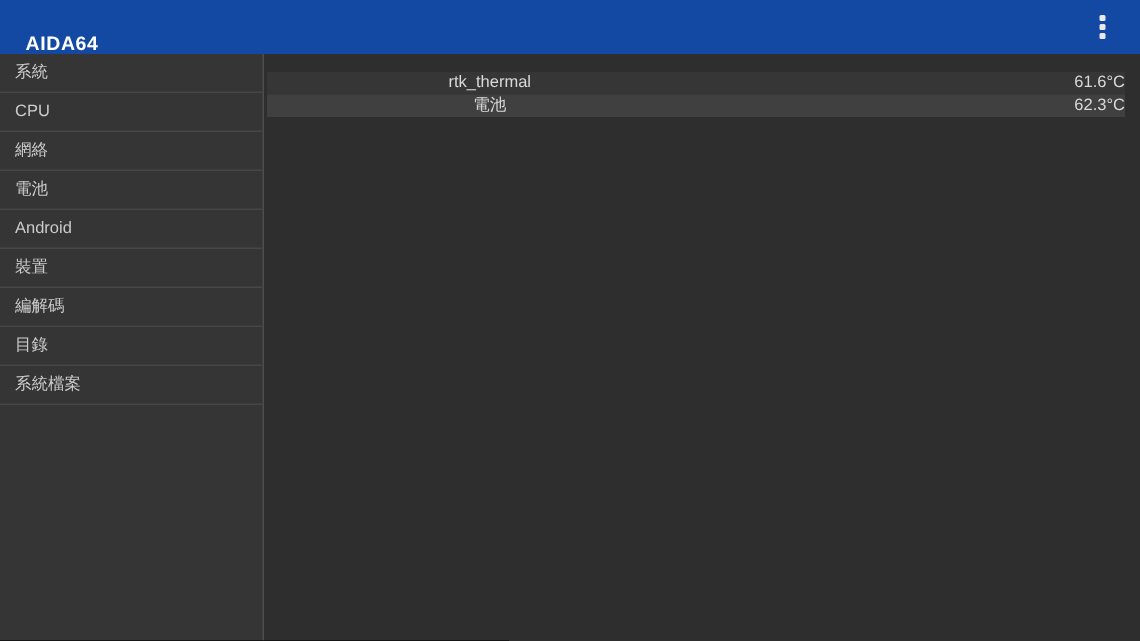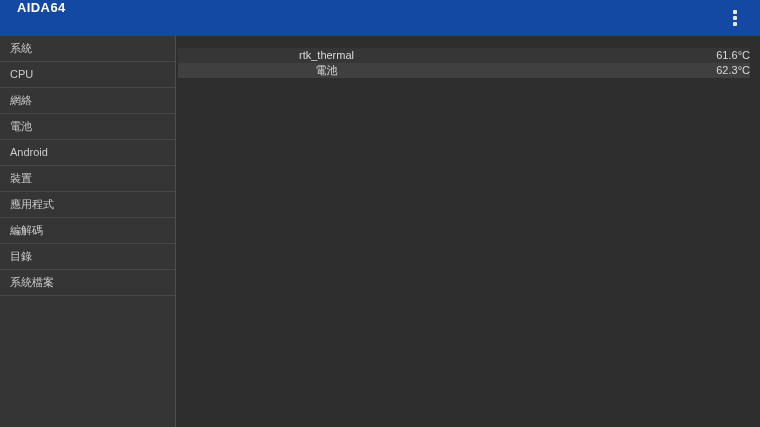--- a/index.html
+++ b/index.html
@@ -18,21 +18,21 @@
   html,body{background:#000;}
   body{font-family:"Liberation Sans","DejaVu Sans",sans-serif;}
   .app{
     width:760px;height:427px;
     background:var(--content-bg);
     overflow:hidden;position:relative;
   }
   
   .appbar{
     height:36px;background:var(--app-bar-bg);
-    display:flex;align-items:flex-start;
+    display:flex;align-items:flex-end;
     padding:0 0 0 17px;position:relative;
   }
   .appbar .title{
     color:#ffffff;font-size:13px;font-weight:bold;letter-spacing:.4px;
   }
   .overflow-btn{
     position:absolute;right:10px;top:0;height:36px;width:30px;
     background:transparent;border:none;cursor:pointer;
     display:flex;align-items:center;justify-content:center;
   }
@@ -92,21 +92,20 @@
 
   <div class="body">
 
     <nav class="sidebar">
       <div class="nav-item">系統</div>
       <div class="nav-item">CPU</div>
       <div class="nav-item">網絡</div>
       <div class="nav-item">電池</div>
       <div class="nav-item">Android</div>
       <div class="nav-item">裝置</div>
-      <div class="nav-item">應用程式</div>
       <div class="nav-item">編解碼</div>
       <div class="nav-item">目錄</div>
       <div class="nav-item">系統檔案</div>
     </nav>
 
     <main class="content">
       <div class="row odd">
         <span class="label">rtk_thermal</span>
         <span class="value">61.6°C</span>
       </div>

